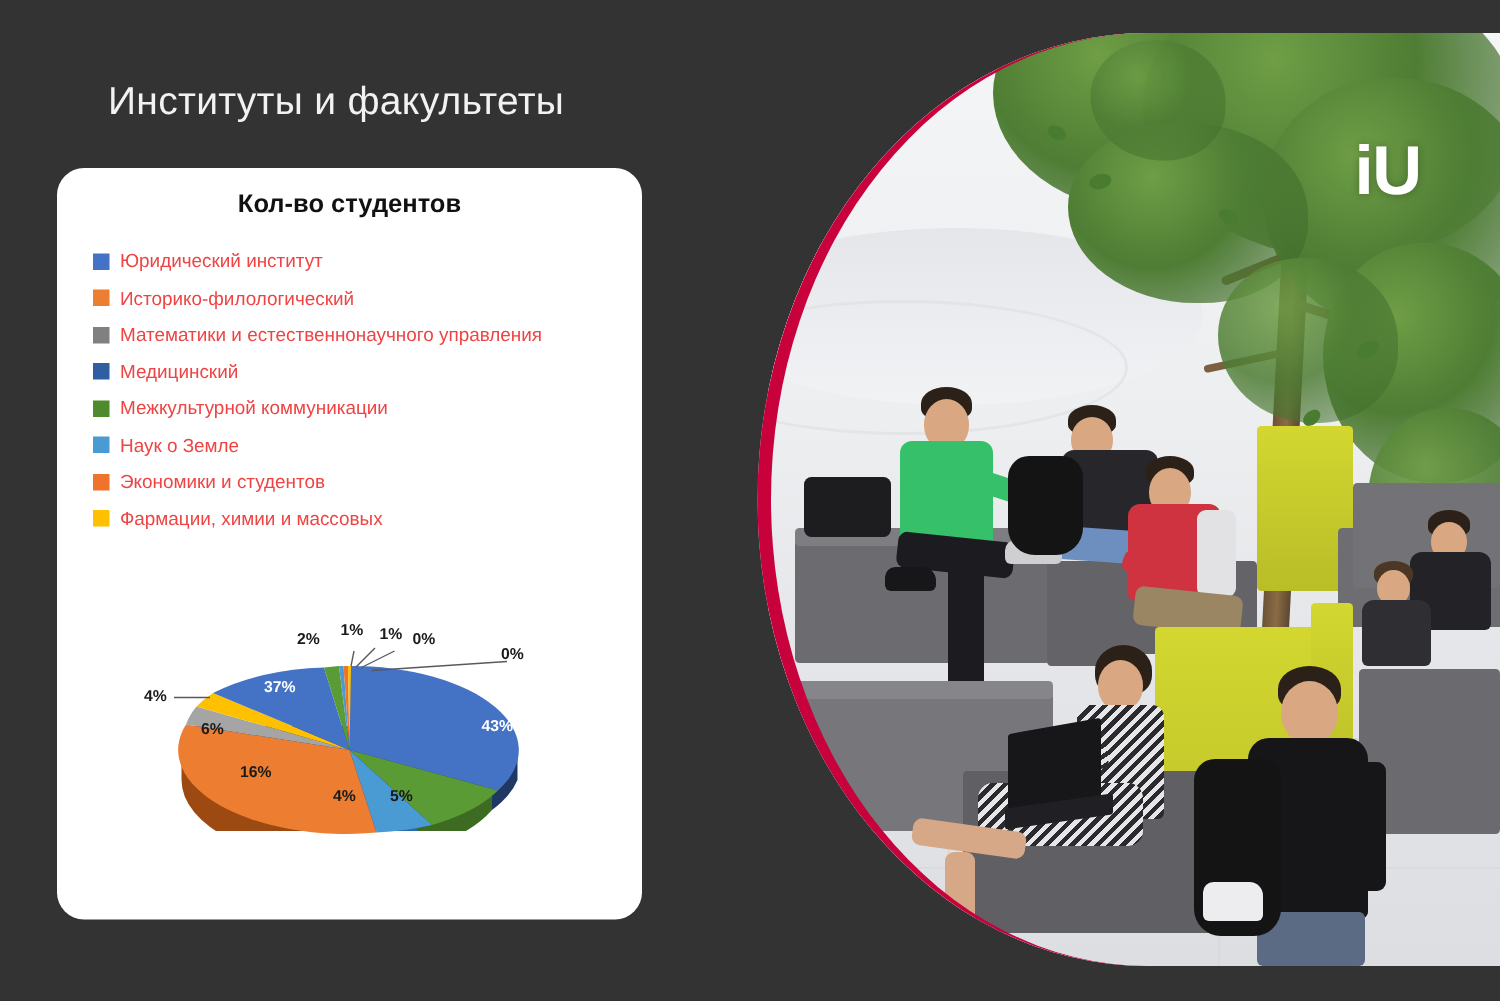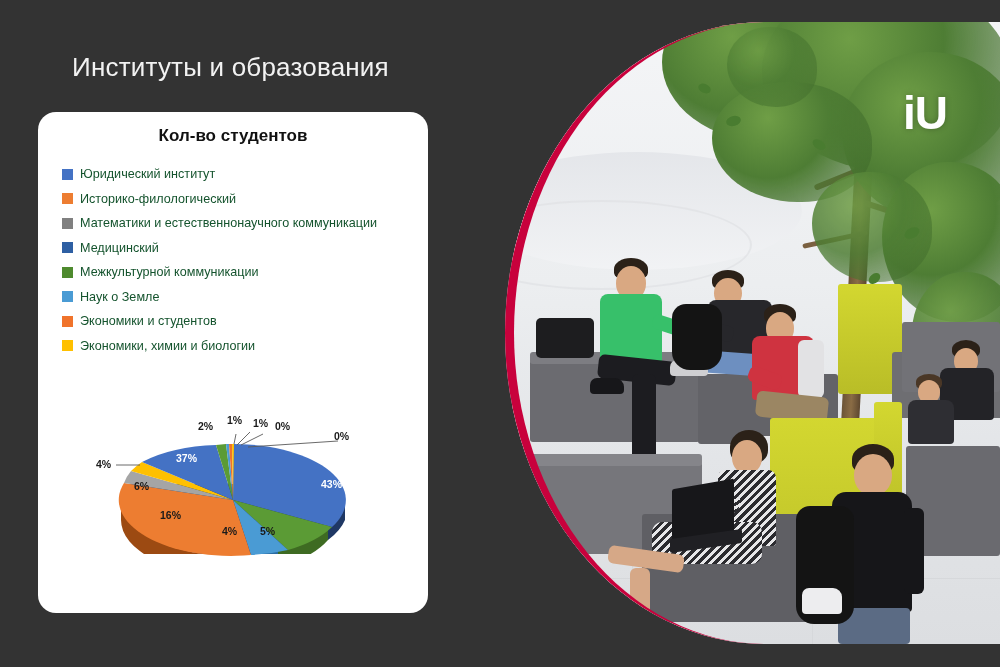--- a/index.html
+++ b/index.html
@@ -29,21 +29,21 @@
     text-align: center; font-size: 17px; font-weight: bold; color: #111;
   }
 
   
   .legend { position: absolute; left: 24px; top: 50px; width: 360px; }
   .legend-row { display: flex; align-items: center; height: 24.5px; }
   .legend-swatch {
     width: 11px; height: 11px; flex: 0 0 11px; margin-right: 7px;
     display: inline-block;
   }
-  .legend-label { font-size: 12.6px; color: #14532d; white-space: nowrap; }
+  .legend-label { font-size: 12.6px; color: #ef4444; white-space: nowrap; }
 
   
   .pie-wrap { position: absolute; left: 0; top: 296px; width: 390px; height: 200px; }
   .pie-svg { position: absolute; left: 0; top: 0; }
   .pct {
     position: absolute; font-size: 10.5px; font-weight: bold; color: #1a1a1a;
     white-space: nowrap;
   }
   .pct.white { color: #ffffff; }
 
@@ -130,57 +130,57 @@
     font-size: 46px; font-weight: bold; color: #ffffff;
     letter-spacing: -1px; line-height: 1;
     text-shadow: 0 0 6px rgba(0,0,0,.28);
   }
 </style>
 </head>
 <body>
 
 <div class="slide">
 
-  <div class="slide-title">Институты и образования</div>
+  <div class="slide-title">Институты и факультеты</div>
 
   <div class="chart-card">
     <div class="card-heading">Кол-во студентов</div>
 
     <div class="legend">
       <div class="legend-row">
         <span class="legend-swatch" style="background:#4472C4"></span>
         <span class="legend-label">Юридический институт</span>
       </div>
       <div class="legend-row">
         <span class="legend-swatch" style="background:#ED7D31"></span>
         <span class="legend-label">Историко-филологический</span>
       </div>
       <div class="legend-row">
         <span class="legend-swatch" style="background:#808080"></span>
-        <span class="legend-label">Математики и естественнонаучного коммуникации</span>
+        <span class="legend-label">Математики и естественнонаучного управления</span>
       </div>
       <div class="legend-row">
         <span class="legend-swatch" style="background:#2E5FA3"></span>
         <span class="legend-label">Медицинский</span>
       </div>
       <div class="legend-row">
         <span class="legend-swatch" style="background:#4E8A2E"></span>
         <span class="legend-label">Межкультурной коммуникации</span>
       </div>
       <div class="legend-row">
         <span class="legend-swatch" style="background:#4A9BD4"></span>
         <span class="legend-label">Наук о Земле</span>
       </div>
       <div class="legend-row">
         <span class="legend-swatch" style="background:#F0732B"></span>
         <span class="legend-label">Экономики и студентов</span>
       </div>
       <div class="legend-row">
         <span class="legend-swatch" style="background:#FFC000"></span>
-        <span class="legend-label">Экономики, химии и биологии</span>
+        <span class="legend-label">Фармации, химии и массовых</span>
       </div>
     </div>
 
     <div class="pie-wrap">
       <svg class="pie-svg" width="390" height="200" viewBox="0 0 390 200">
         <defs>
           <clipPath id="sideclip">
             <rect x="0" y="76" width="390" height="70"></rect>
           </clipPath>
         </defs>

